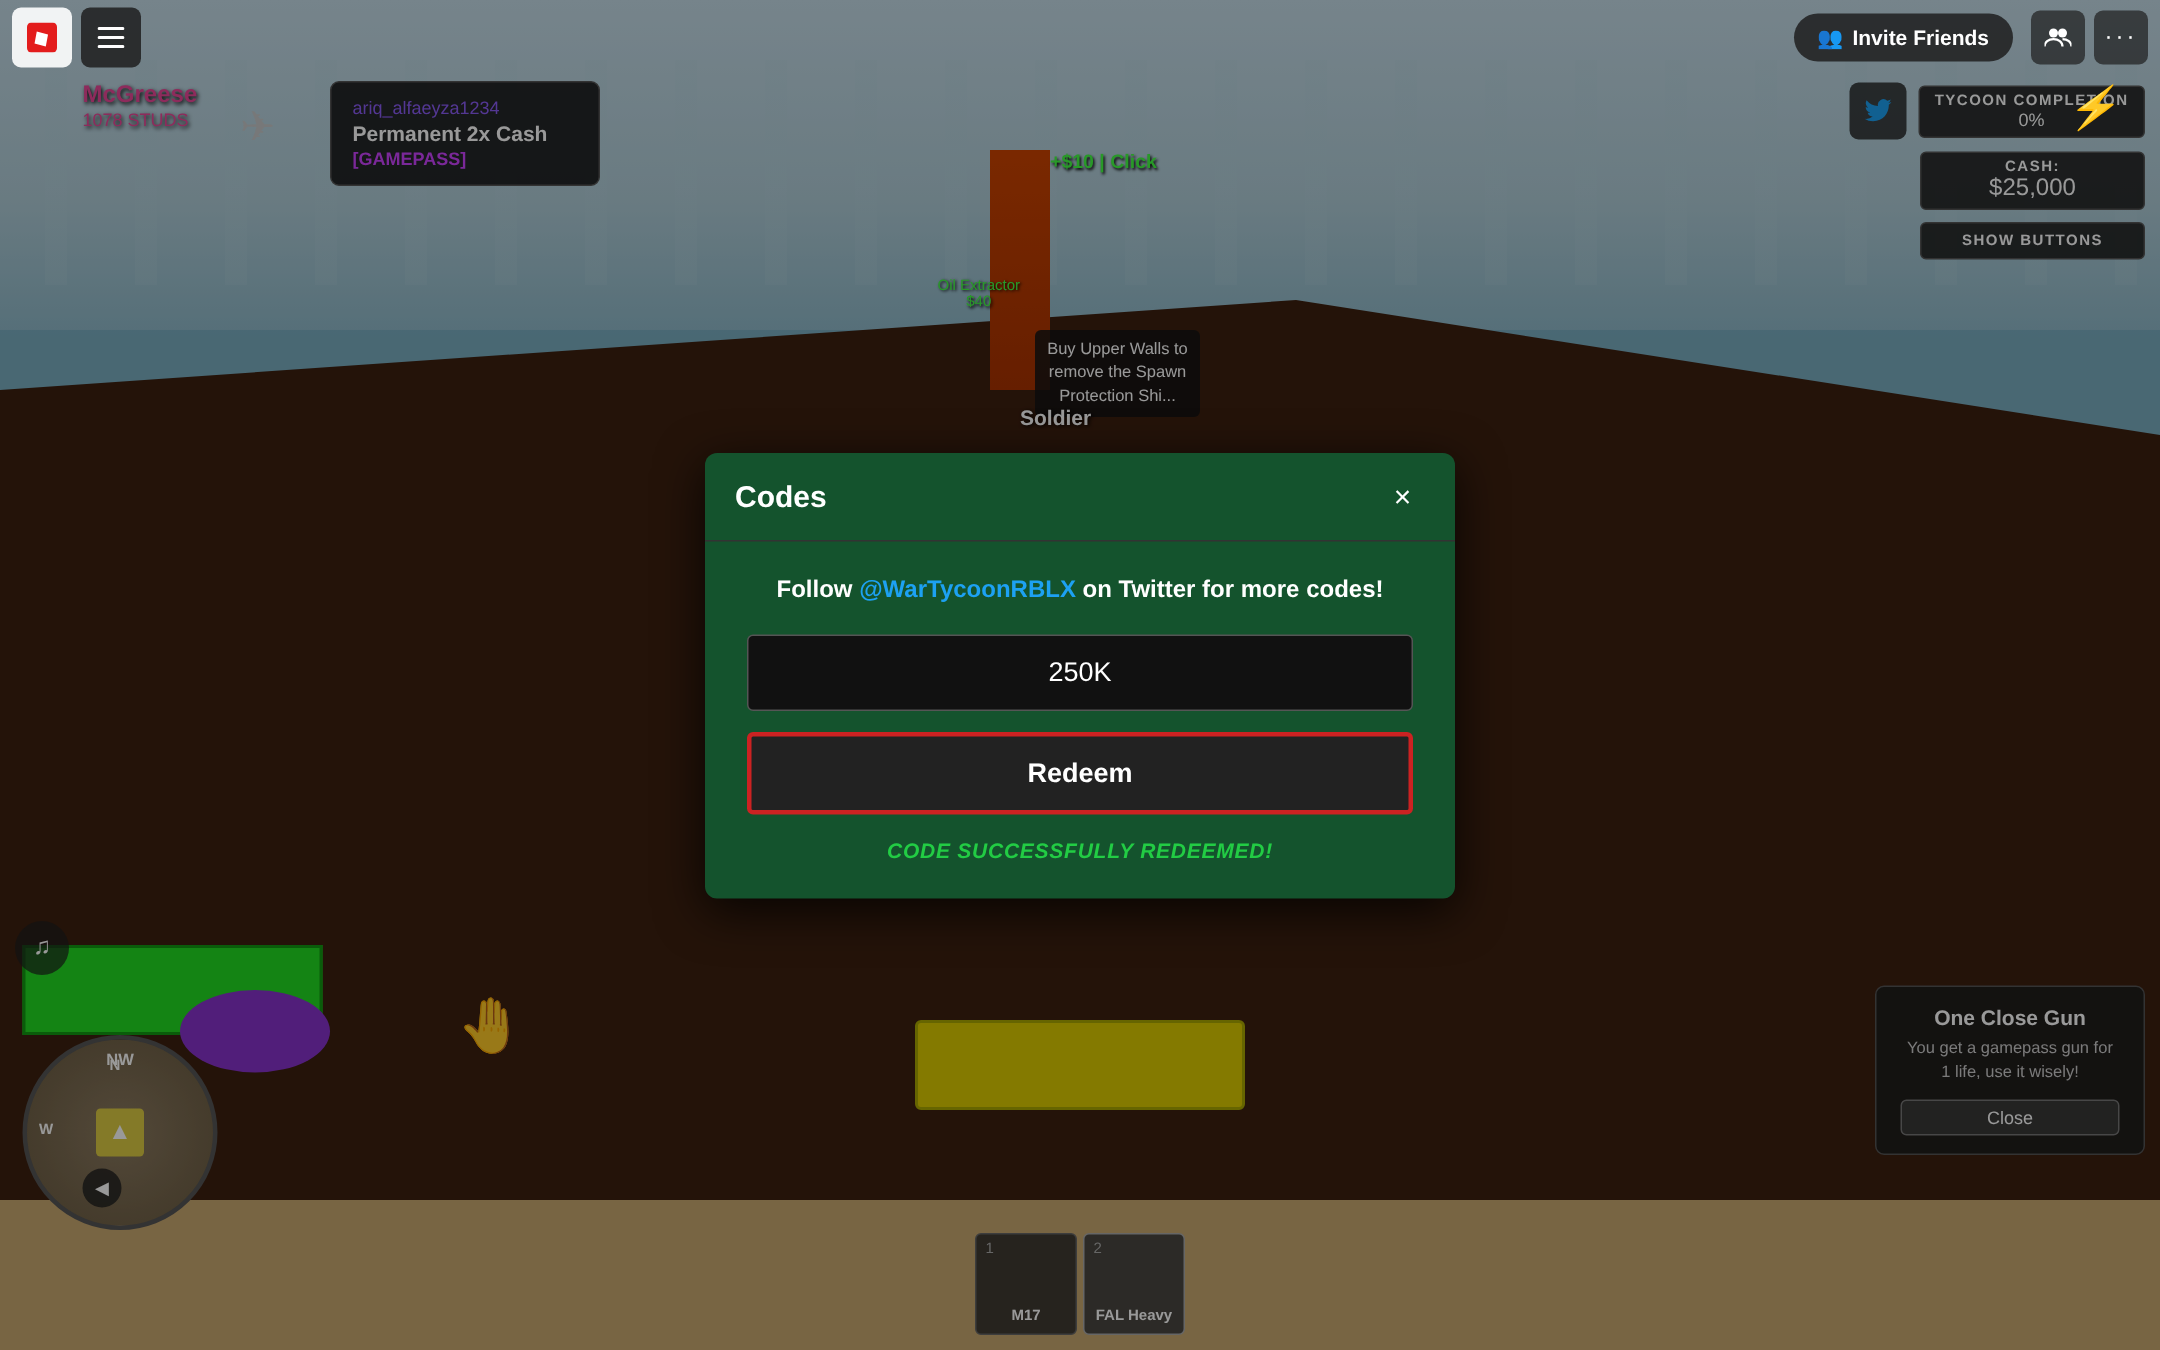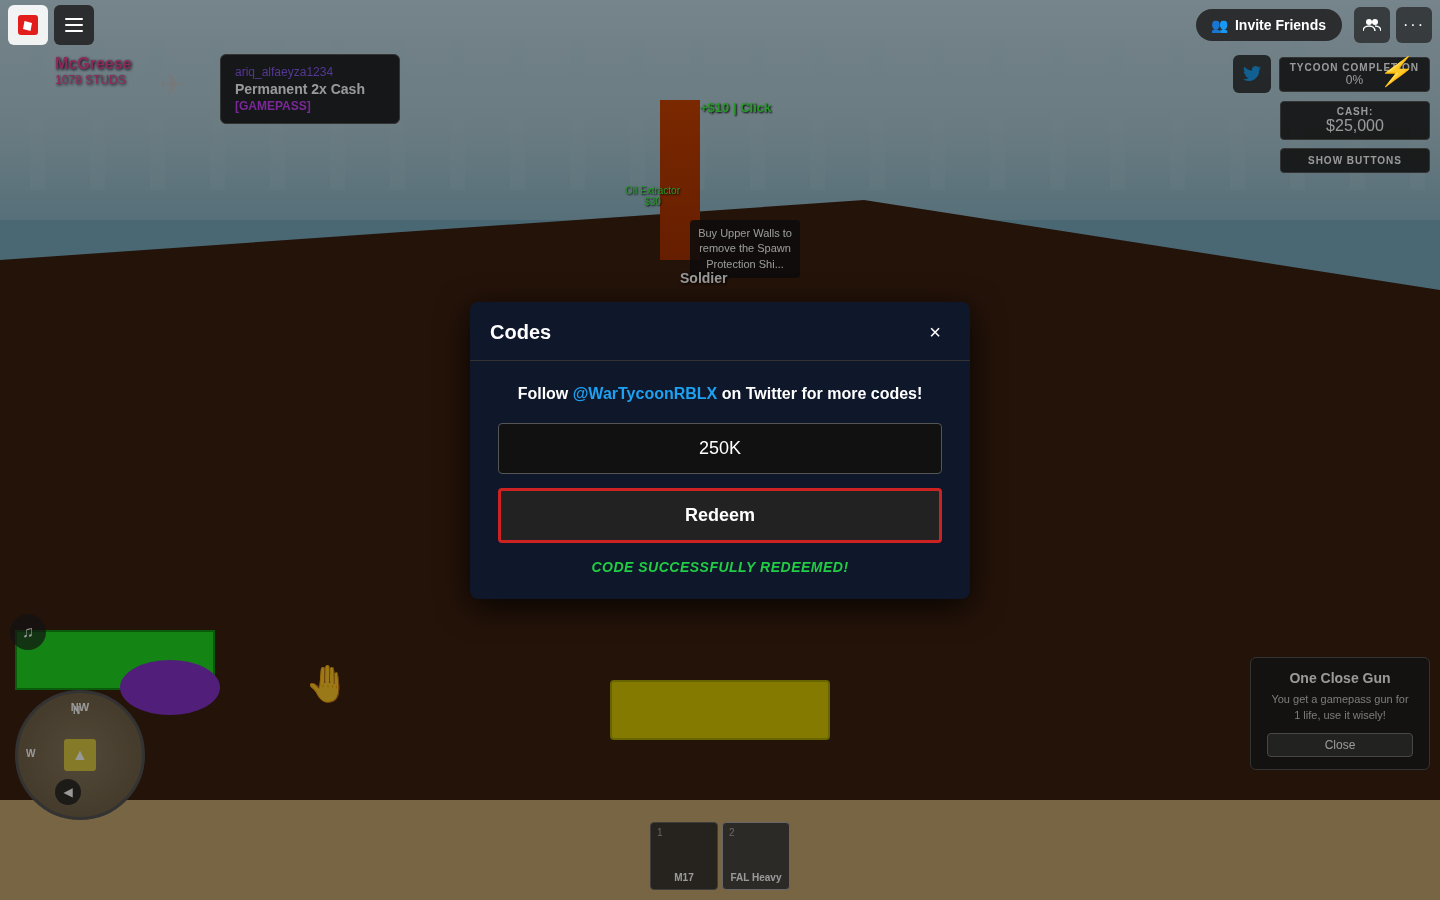--- a/index.html
+++ b/index.html
@@ -515,21 +515,21 @@
       position: absolute;
       inset: 0;
       background: rgba(0,0,0,0.4);
       z-index: 50;
       display: flex;
       align-items: center;
       justify-content: center;
     }
 
     .modal {
-      background: #0f172a;
+      background: #14532d;
       border-radius: 8px;
       width: 500px;
       padding: 0;
       position: relative;
       box-shadow: 0 8px 32px rgba(0,0,0,0.8);
     }
 
     .modal-header {
       display: flex;
       align-items: center;
@@ -697,21 +697,21 @@
   <div class="green-platform"></div>
   <div class="purple-blob"></div>
   <div class="yellow-platform"></div>
   <div class="orange-structure"></div>
 </div>
 
 <div class="floating-cash">+$10 | Click</div>
 
 <div class="oil-extractor">
   <div>Oil Extractor</div>
-  <div style="color:#44ff44;">$30</div>
+  <div style="color:#44ff44;">$40</div>
 </div>
 
 <div class="buy-walls-popup">Buy Upper Walls to remove the Spawn Protection Shi...</div>
 
 <div class="soldier-label">Soldier</div>
 
 <div class="soldier-figure">🤚</div>
 
 <div class="roblox-topbar">
   <button class="roblox-btn roblox-btn-logo">

